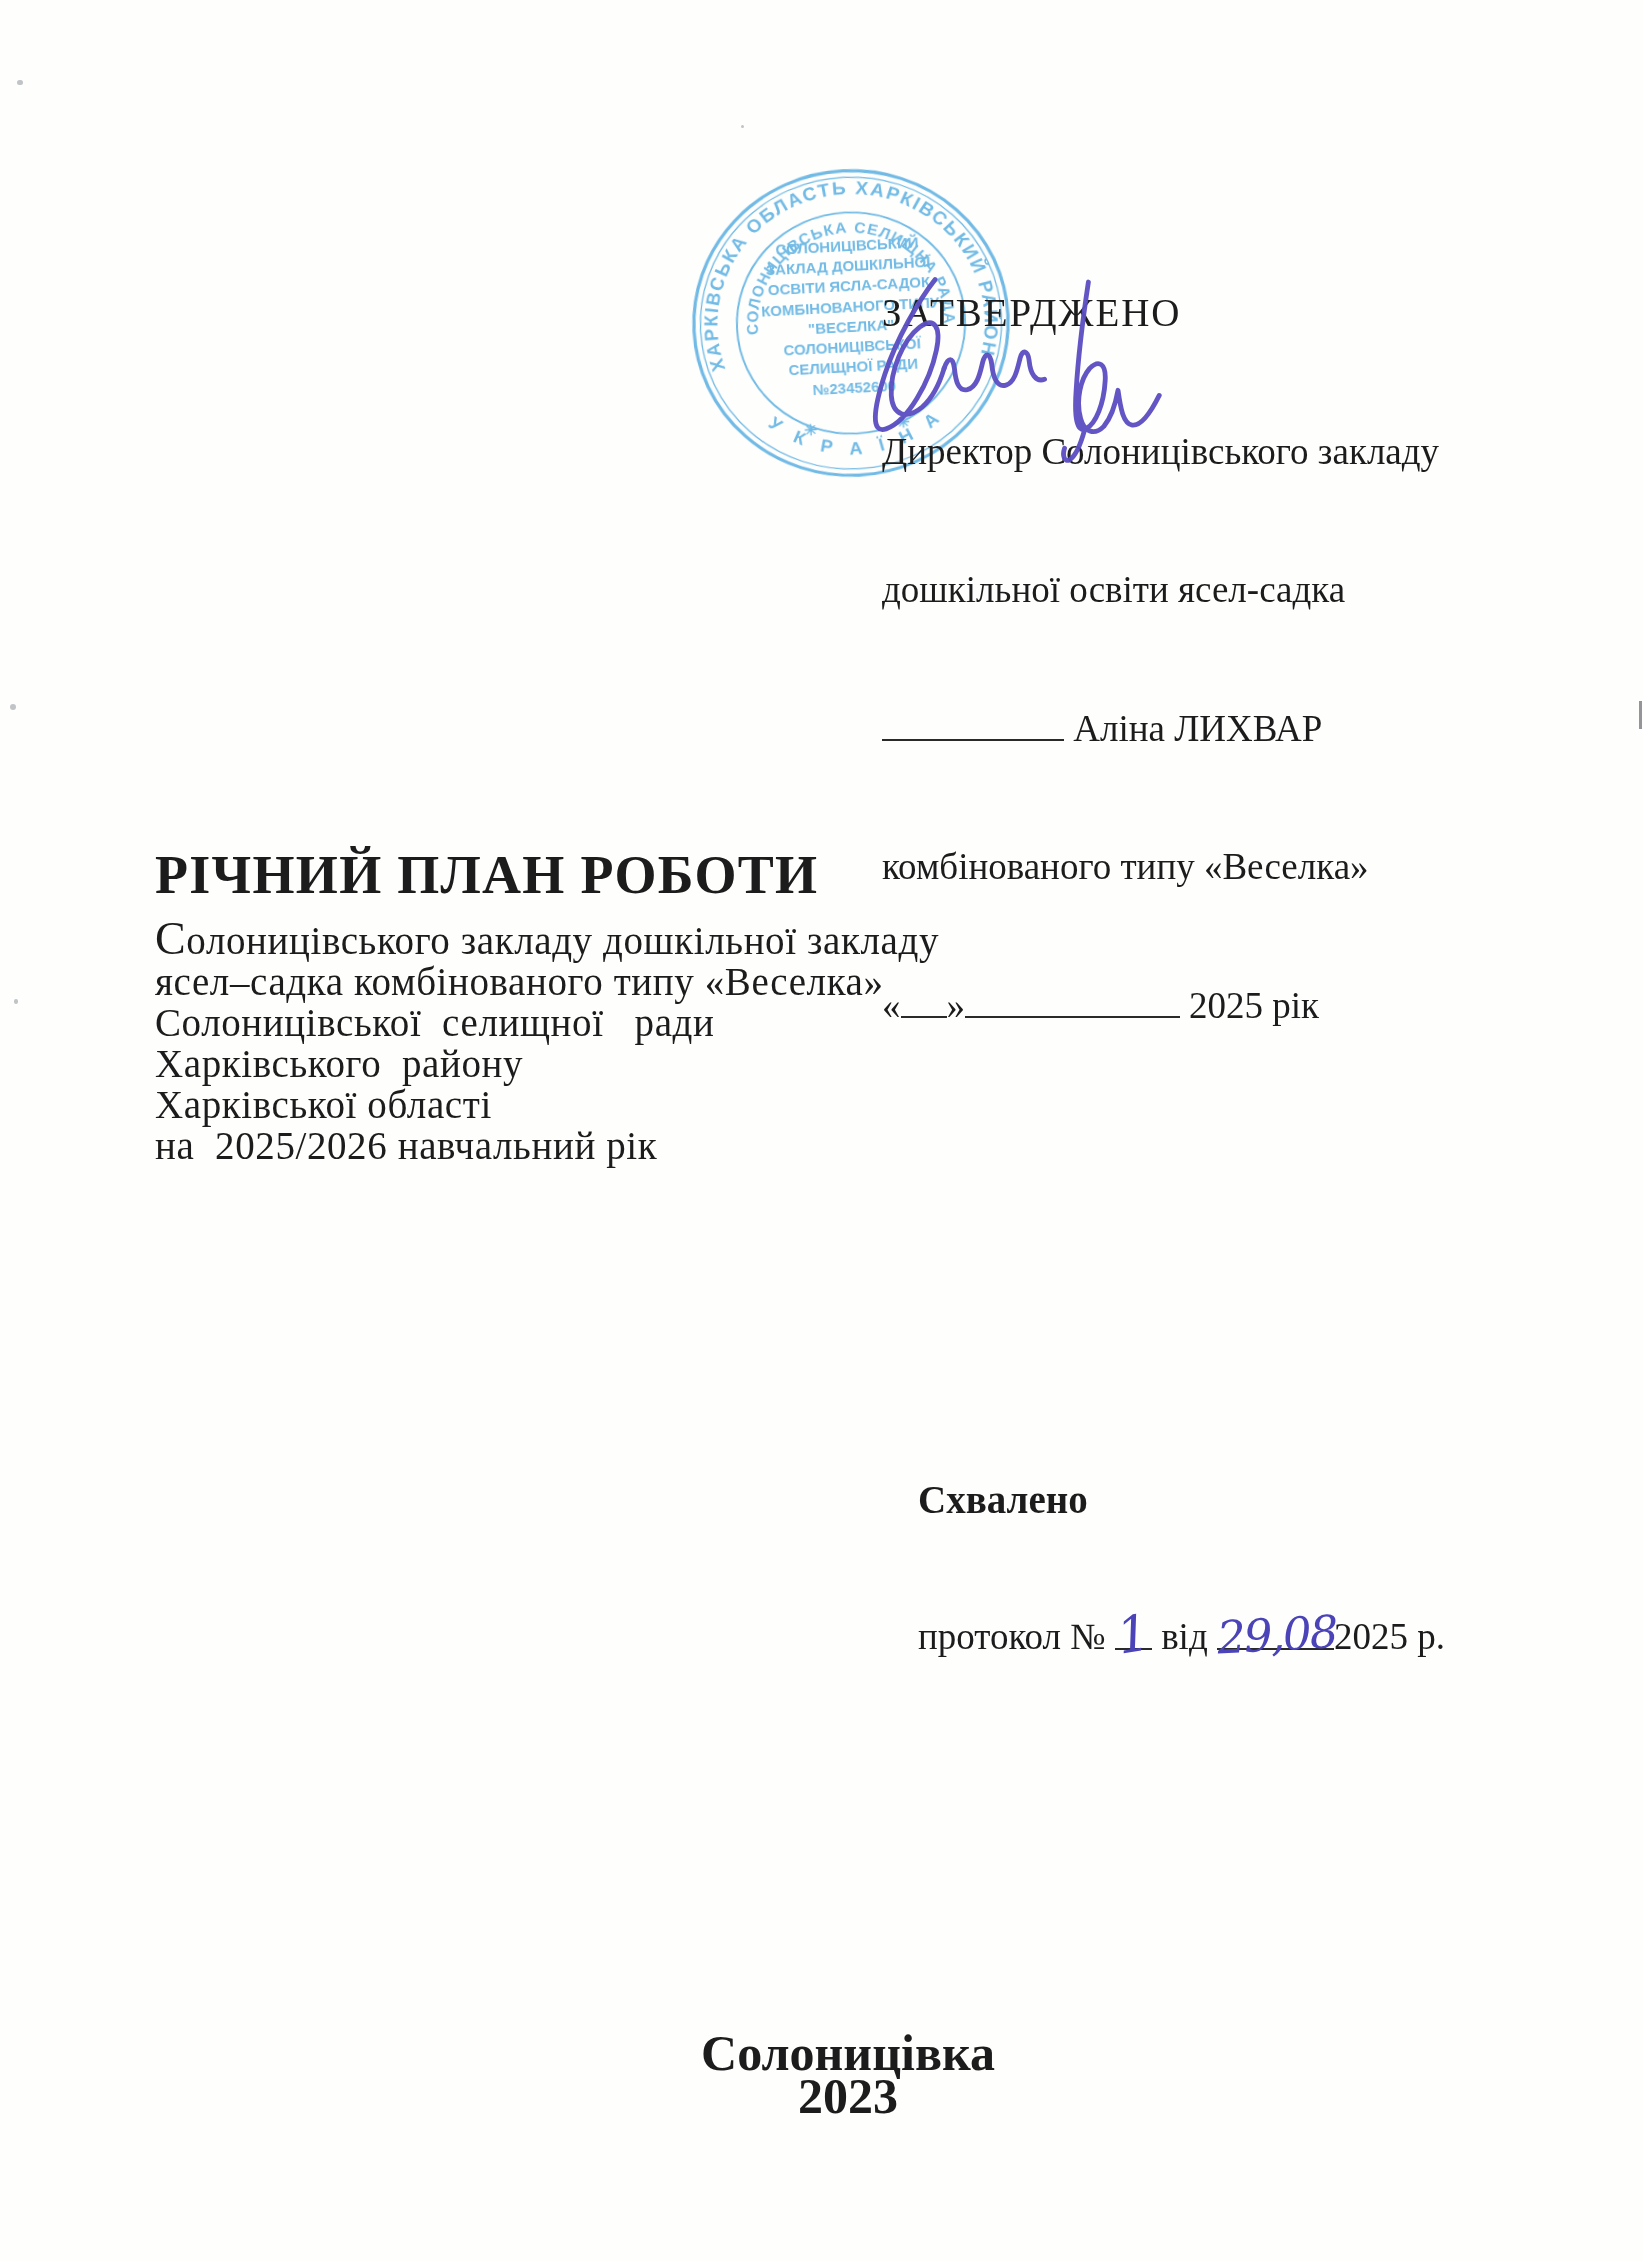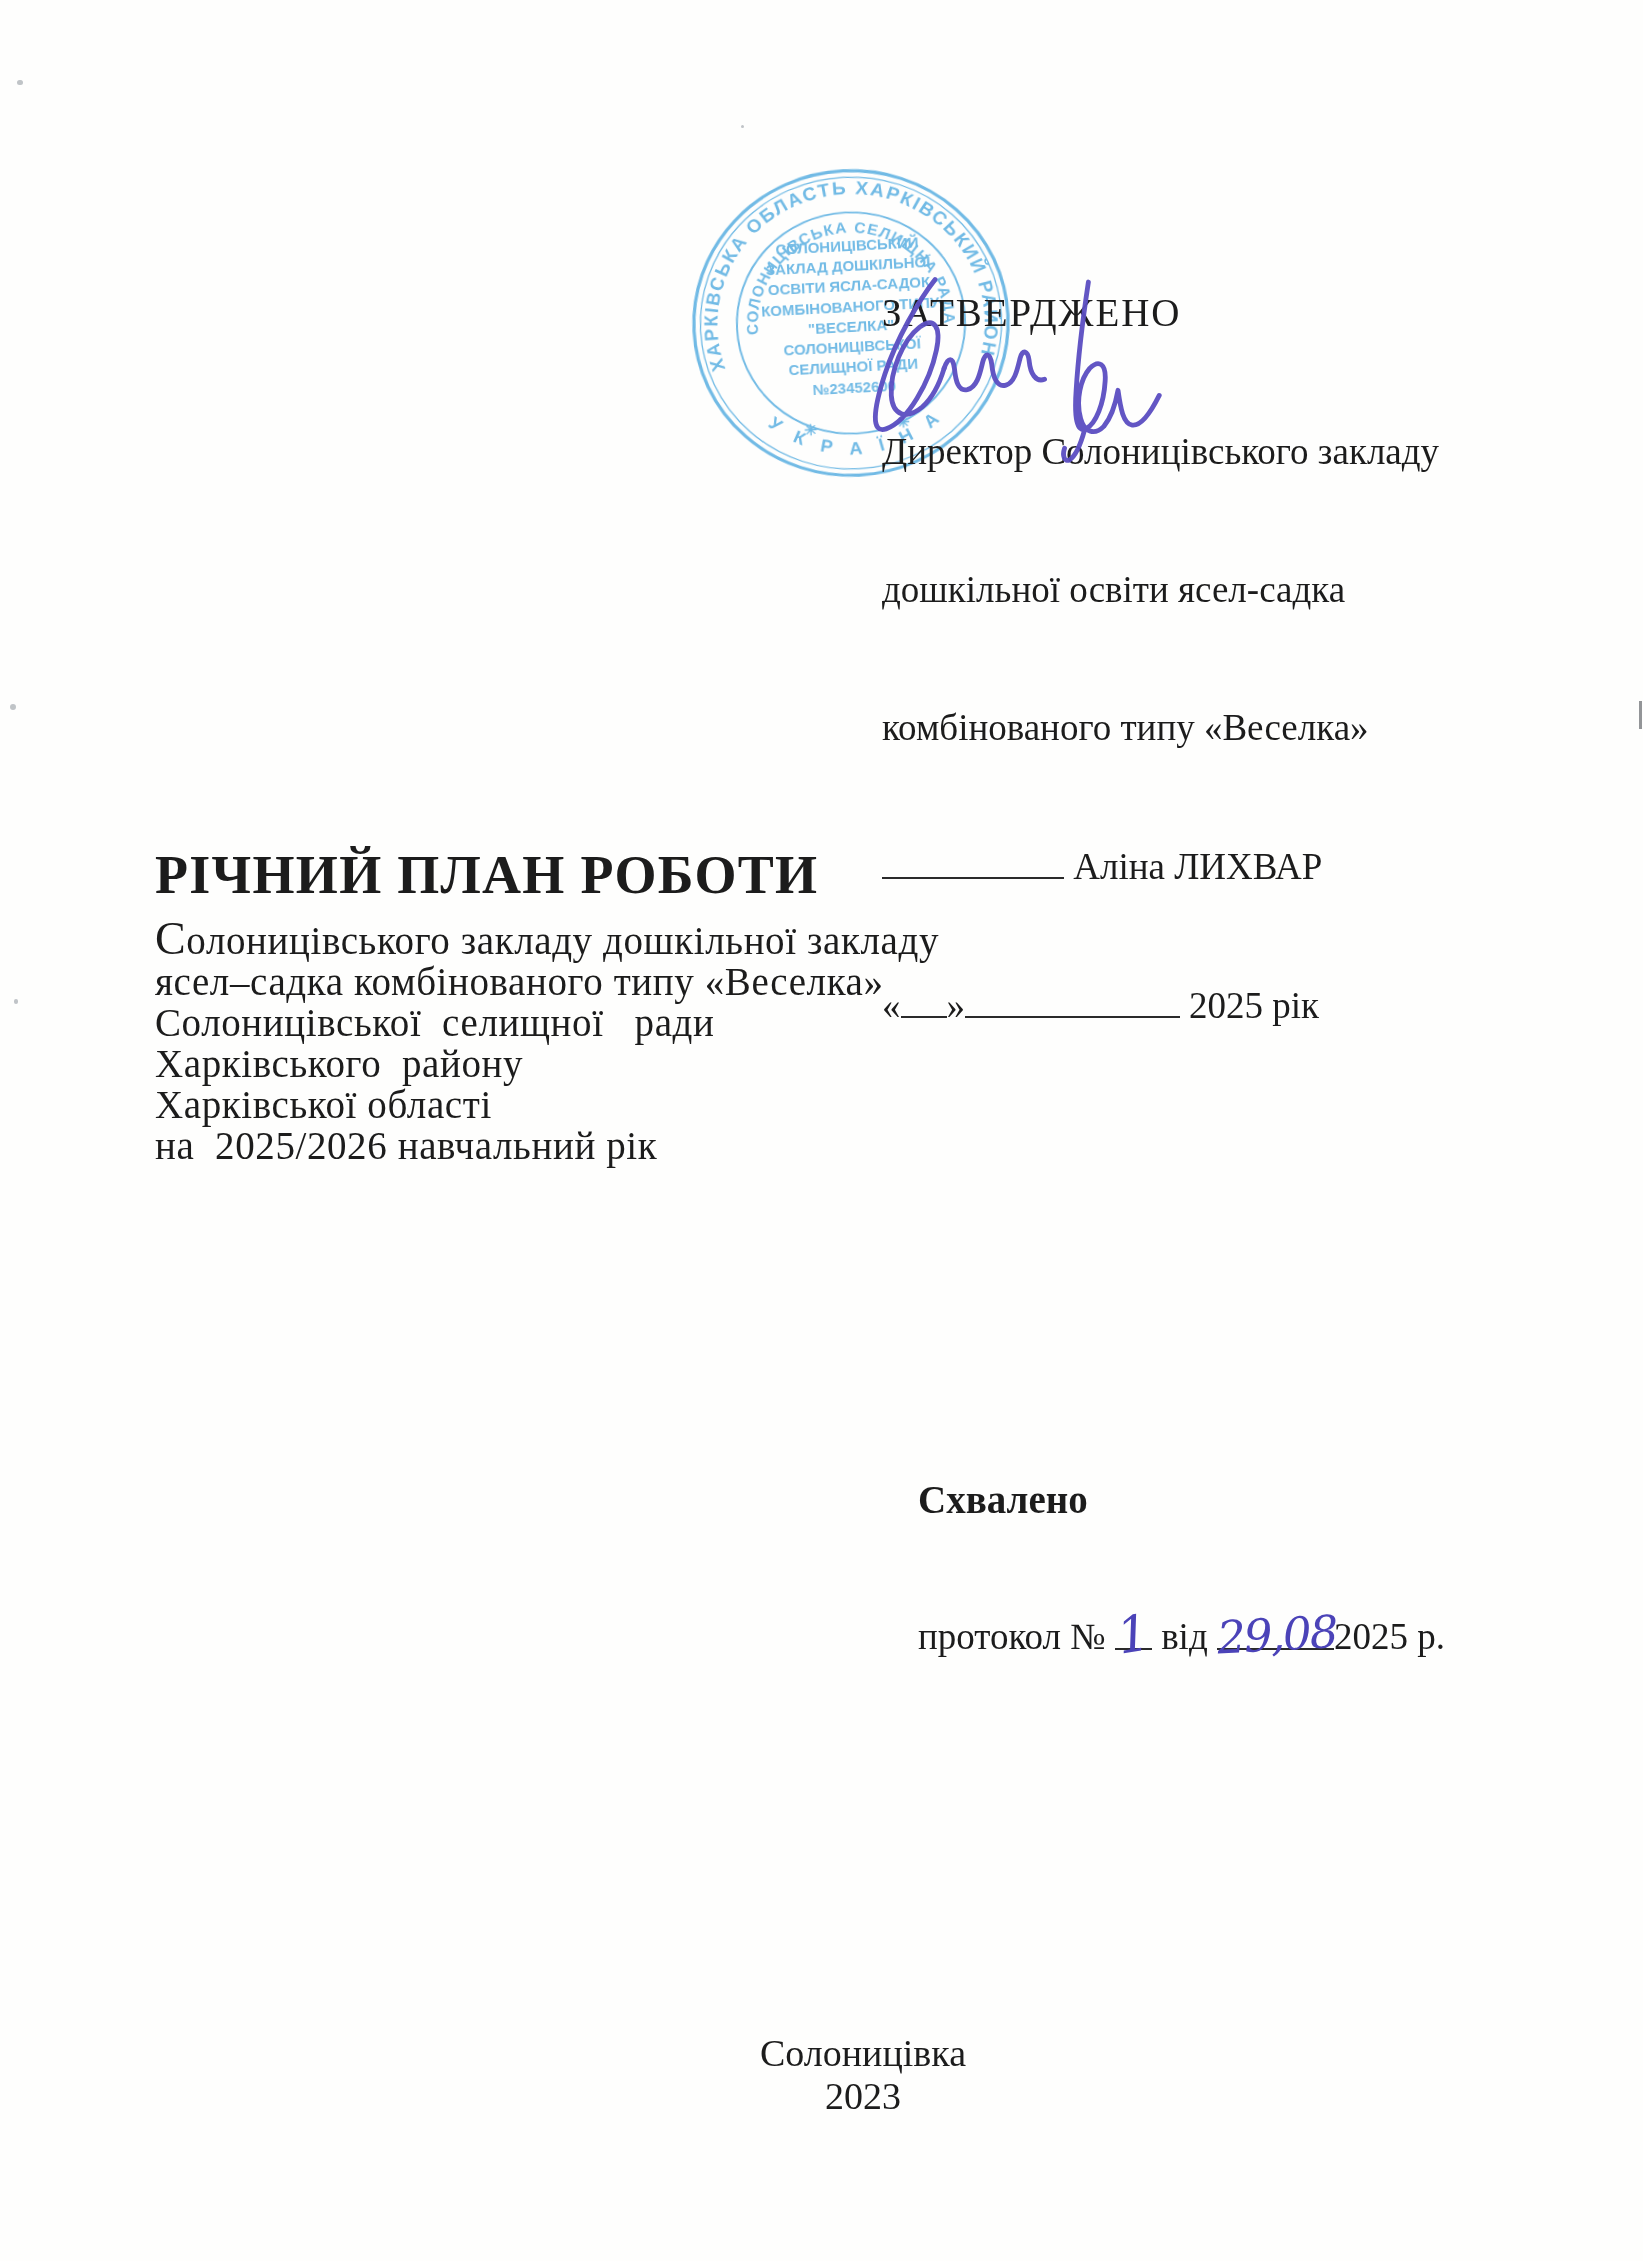--- a/index.html
+++ b/index.html
@@ -28,22 +28,22 @@
   .tline-first::first-letter{font-size:118%;}
   
   .council{position:absolute; left:880px; top:1386px; font-size:37px; line-height:45px; white-space:pre;margin-left:38px;}
   .council-heading{font-size:39px; font-weight:bold; line-height:48px;}
   .u-num{width:37px; text-align:center;}
   .u-date{width:117px; text-align:center;}
   .hand{font-family:"DejaVu Serif", serif; font-style:italic; color:#4b43b8; display:inline-block;}
   .hand-num{font-size:50px; transform:rotate(-9deg) translateY(2.6px); line-height:0;}
   .hand-date{font-size:45px; letter-spacing:-1.9px; transform:rotate(-3deg) translateY(1.3px); line-height:0;}
   
-  .footer{position:absolute; left:83px; top:2032px; width:1560px; text-align:center;
-          font-weight:normal; font-size:38px; line-height:43px;}
+  .footer{position:absolute; left:68px; top:2032px; width:1560px; text-align:center;
+          font-weight:bold; font-size:50px; line-height:43px;}
   
   .speck{position:absolute; border-radius:50%; background:#8d939b; opacity:.55;}
   .edge-dash{position:absolute; background:#4b4f55; opacity:.6;}
 </style>
 </head>
 <body>
 
 <div class="page">
 
   <svg class="stamp" viewBox="0 0 500 500" preserveAspectRatio="none">
@@ -77,22 +77,22 @@
       <text x="250" y="360" text-anchor="middle" font-size="23">№23452600</text>
       <text x="170" y="424" font-size="24">✳</text>
       <text x="312" y="420" font-size="24">✳</text>
     </g>
   </svg>
 
   <div class="approval">
     <div class="appr-heading">ЗАТВЕРДЖЕНО</div>
     <div>Директор Солоницівського закладу</div>
     <div>дошкільної освіти ясел-садка</div>
+    <div><span class="u u-sign"></span> <span>Аліна ЛИХВАР</span></div>
     <div>комбінованого типу «Веселка»</div>
-    <div><span class="u u-sign"></span> <span>Аліна ЛИХВАР</span></div>
     <div><span>«</span><span class="u u-day"></span><span>»</span><span class="u u-month"></span><span>2025 рік</span></div>
   </div>
 
   <svg class="signature" viewBox="0 0 520 340">
     <g fill="none" stroke="#5b4ec2" stroke-width="7.5" stroke-linecap="round" stroke-linejoin="round">
       <path d="M 160,38 C 135,70 100,130 82,185 C 64,240 60,278 84,270 C 118,258 152,196 162,148 C 170,110 158,96 136,112 C 110,132 90,180 92,218 C 94,250 116,256 140,236 C 158,220 168,196 174,176"></path>
       <path d="M 174,176 C 180,158 188,158 190,176 C 192,196 196,212 210,209 C 226,205 230,182 234,166 C 238,150 246,152 248,170 C 250,190 256,206 270,202 C 284,198 288,176 292,160 C 296,146 304,148 306,164 C 308,184 316,198 330,193"></path>
       <path d="M 398,42 C 390,95 382,160 379,210 C 376,252 380,276 394,270 C 410,262 422,230 424,196 C 426,168 414,162 400,176 C 386,192 378,226 386,254 C 392,276 408,280 422,266 C 432,254 440,232 444,210 C 448,238 452,262 466,264 C 480,266 494,246 508,218"></path>
       <path d="M 392,272 C 386,294 378,312 369,318 C 361,322 357,312 361,300"></path>
     </g>

